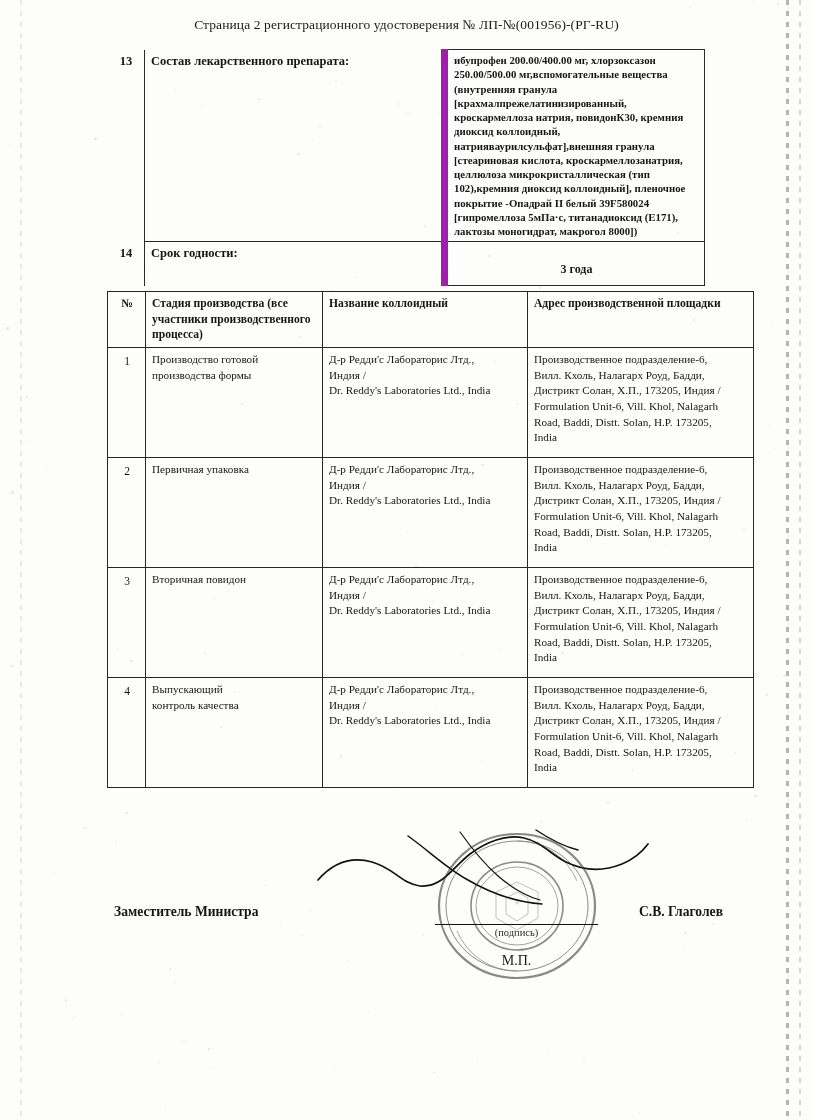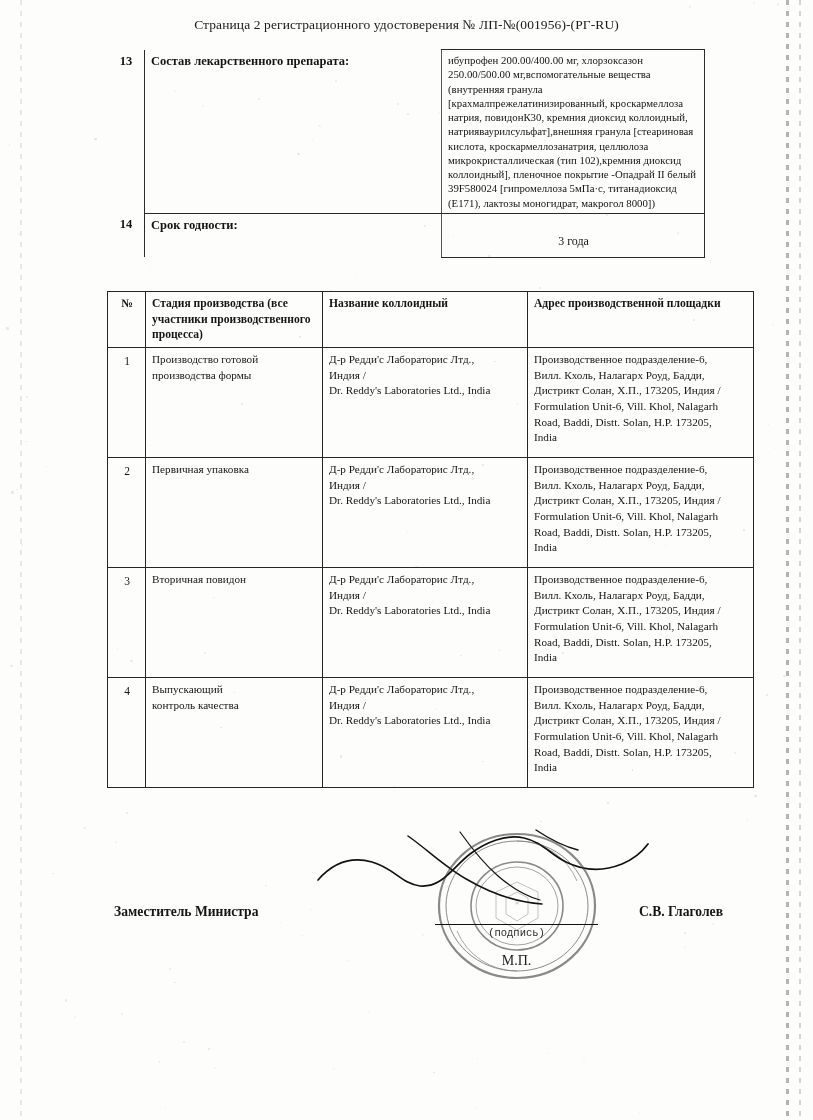--- a/index.html
+++ b/index.html
@@ -62,24 +62,25 @@
   .t1 .c-label {
     width: 285px;
     border-top: none;
     border-left: 1px solid #2a2a2a;
     border-right: none;
     font-weight: bold;
     font-size: 12.5px;
     padding-top: 4px;
   }
   .t1 .c-value {
-    border-left: 1px solid #a21caf;
+    border-left: 7px solid #a21caf;
     font-size: 10.8px;
     line-height: 1.32;
     padding-top: 3px;
+    font-weight: bold;
   }
   .t1 .r-shelf .c-num,
   .t1 .r-shelf .c-label {
     border-top: 1px solid #2a2a2a;
     border-bottom: none;
   }
   .t1 .r-shelf .c-num { border-top: none; }
   .t1 .r-shelf .c-value {
     text-align: center;
     font-size: 12px;
@@ -172,21 +173,20 @@
     border-top: 1.6px solid #111;
   }
   .sig-podpis {
     position: absolute;
     left: 435px;
     top: 32px;
     width: 163px;
     text-align: center;
     font-size: 10.5px;
     color: #2b2b2b;
-    font-family: Liberation Mono, monospace;
   }
   .sig-mp {
     position: absolute;
     left: 435px;
     top: 58px;
     width: 163px;
     text-align: center;
     font-size: 14px;
     color: #1c1c1c;
   }

